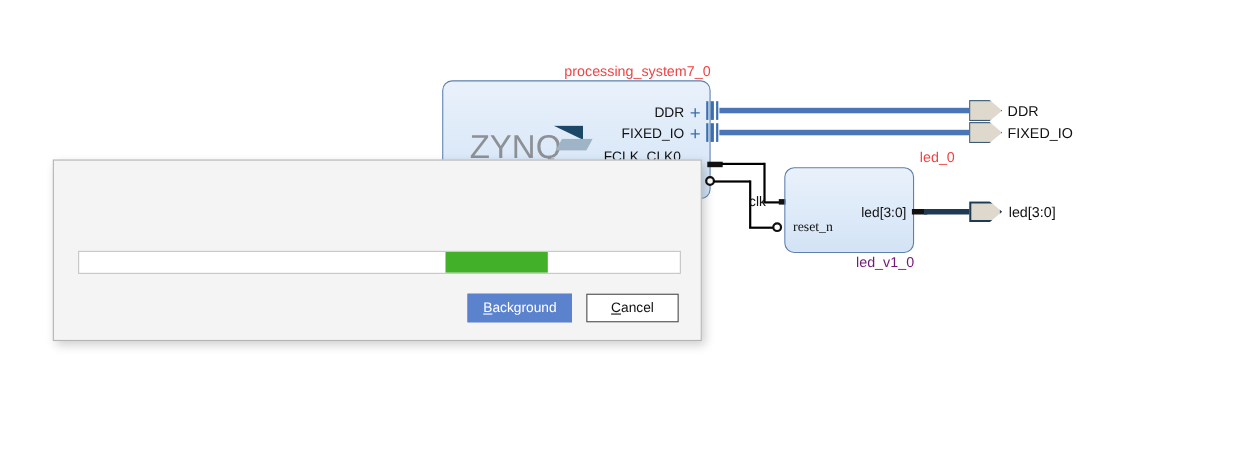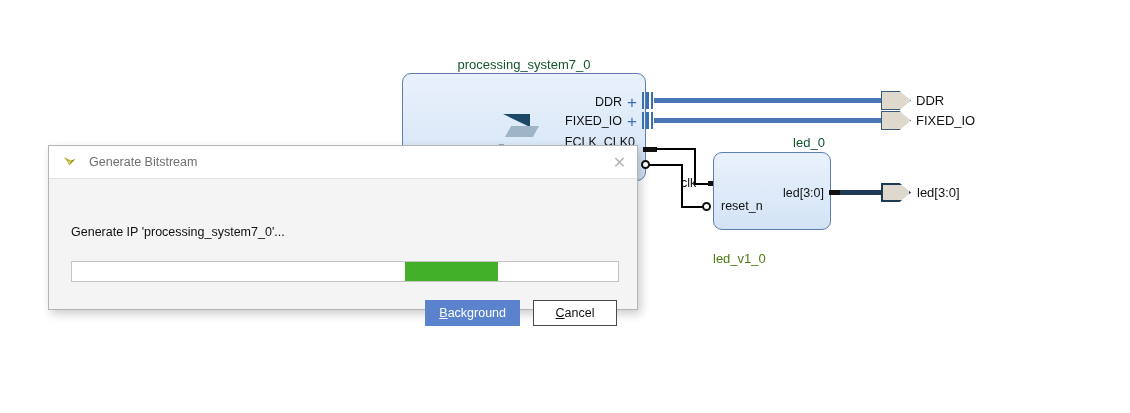--- a/index.html
+++ b/index.html
@@ -19,31 +19,30 @@
   
   #diagram-canvas {
     position: absolute;
     inset: 0;
     background: #ffffff;
   }
 
   .blk-title {
     position: absolute;
     font-size: 13px;
-    color: #14532d;
-    white-space: nowrap;
-    text-align: center;
+    color: #ef4444;
+    white-space: nowrap;
+    text-align: right;
   }
   .blk-subtitle {
     position: absolute;
     font-size: 13px;
-    color: #4d7c0f;
-    white-space: nowrap;
-    text-align: left;
-    margin-top: 20px;
+    color: #701a75;
+    white-space: nowrap;
+    text-align: right;
   }
 
   .ip-block {
     position: absolute;
     background: linear-gradient(180deg,#e9f1fb 0%, #dce9f8 60%, #d3e3f5 100%);
     border: 1.4px solid #5c7fae;
     border-radius: 9px;
     box-sizing: border-box;
   }
 
@@ -286,32 +285,33 @@
 </head>
 <body>
 
 <div id="diagram-canvas">
 
   <div class="blk-title" style="left:402px;top:57px;width:244px;">processing_system7_0</div>
 
   <div class="ip-block" id="ps7-block" style="left:402px;top:73px;width:244px;height:108px;"></div>
 
   <div id="zynq-logo">
+    <div class="zy-text">ZYNQ</div>
     <div class="zy-tri"></div>
     <div class="zy-par"></div>
     <div class="zy-dot"></div>
   </div>
 
   <div class="pin-label right" style="left:500px;top:95px;width:122px;">DDR</div>
   <div class="plus-icon" style="left:627px;top:94px;">+</div>
 
   <div class="pin-label right" style="left:500px;top:114px;width:122px;">FIXED_IO</div>
   <div class="plus-icon" style="left:627px;top:113px;">+</div>
 
-  <div class="pin-label right" style="left:500px;top:135px;width:135px;">FCLK_CLK0</div>
+  <div class="pin-label right" style="left:484px;top:135px;width:135px;">FCLK_CLK0</div>
 
   <div class="bus-stub" style="left:642px;top:92px;">
     <i></i>
       <i></i>
       <i></i>
   </div>
   <div class="bus-wire" style="left:654px;top:98px;width:227px;"></div>
 
   <div class="bus-stub" style="left:642px;top:112px;">
     <i></i>
@@ -336,47 +336,35 @@
   <div class="wire h" style="left:649px;top:164px;width:33px;"></div>
   <div class="wire v" style="left:681px;top:164px;height:43px;"></div>
   <div class="wire h" style="left:681px;top:206px;width:26px;"></div>
   <div class="pin-dot" style="left:702px;top:202px;"></div>
 
   <div class="blk-title" style="left:750px;top:135px;width:118px;">led_0</div>
 
   <div class="ip-block" id="led-block" style="left:713px;top:152px;width:118px;height:78px;"></div>
 
   <div class="pin-label" style="left:681px;top:176px;">clk</div>
-  <div class="pin-label" style="left:721px;top:199px;">reset_n</div>
+  <div class="pin-label" style="left:721px;top:199px;font-family:Liberation Serif, serif;">reset_n</div>
   <div class="pin-label right" style="left:746px;top:186px;width:78px;">led[3:0]</div>
 
   <div class="blk-subtitle" style="left:713px;top:231px;width:118px;">led_v1_0</div>
 
   <div class="pin-stub" style="left:829px;top:190px;width:14px;"></div>
   <div class="bus-wire" style="left:840px;top:190px;width:42px;background:#1f3a54;height:4.5px;"></div>
   <div class="ext-port" style="left:881px;top:183px;"></div>
   <div class="ext-label" style="left:917px;top:185px;">led[3:0]</div>
 </div>
 
 <div id="generate-bitstream-dialog">
 
-  <div id="dlg-titlebar">
-    <div id="vivado-icon">
-      <svg width="17" height="17" viewBox="0 0 17 17" aria-hidden="true">
-        <path d="M3 3 L10 6.5 L6.5 8 Z" fill="#b7b223"></path>
-        <path d="M10 6.5 L14.5 5 L8 11.5 Z" fill="#8a8a12"></path>
-        <path d="M6.5 8 L10 6.5 L8 11.5 Z" fill="#cfc943"></path>
-      </svg>
-    </div>
-    <div id="dlg-title-text">Generate Bitstream</div>
-    <div id="dlg-close-btn">✕</div>
-  </div>
 
   <div id="dlg-body">
-    <div id="dlg-message">Generate IP 'processing_system7_0'...</div>
 
     <div id="progress-track">
       <div id="progress-chunk" style="left: 61%; width: 17%; background: rgb(67, 176, 42);"></div>
     </div>
 
     <div id="dlg-buttons">
       <div class="dlg-btn" id="background-button">
           <span class="mn">B</span>
           <span>ackground</span>
         </div>

